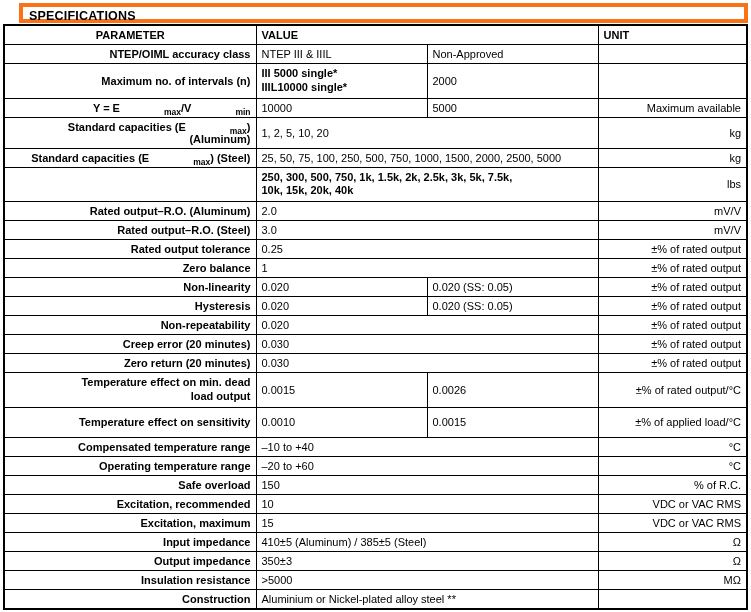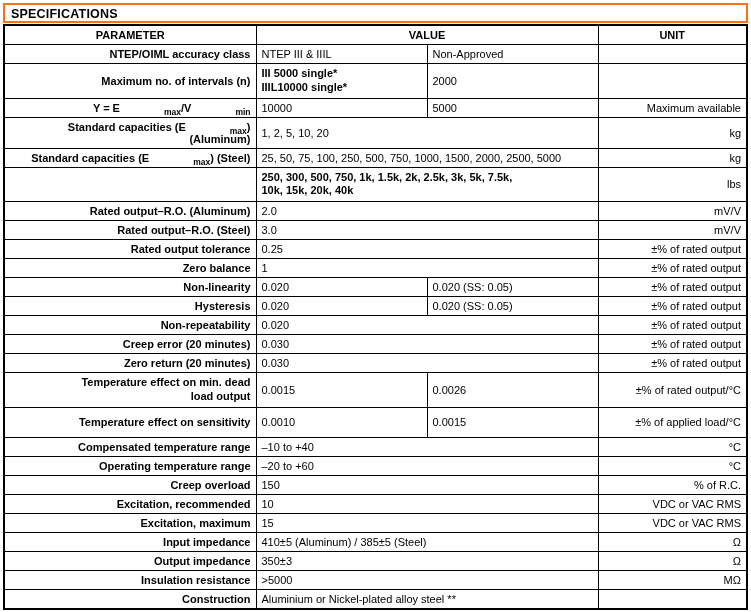--- a/index.html
+++ b/index.html
@@ -13,28 +13,29 @@
     width: 751px;
     height: 612px;
     overflow: hidden;
   }
   .sheet {
     width: 751px;
     box-sizing: border-box;
     padding: 3px 3px 0 3px;
   }
   .title-bar {
-    border: 2px solid #f97316;
+    border: 4px solid #f97316;
     box-sizing: border-box;
     height: 20px;
     line-height: 18px;
     font-size: 12.5px;
     font-weight: bold;
     padding-left: 6px;
     letter-spacing: 0.2px;
+    margin-left: 16px;
   }
   table.spec {
     border-collapse: collapse;
     table-layout: fixed;
     width: 745px;
     margin-top: 1px;
     border: 2px solid #000;
   }
   table.spec td, table.spec th {
     border: 1px solid #000;
@@ -42,21 +43,21 @@
     padding: 3px 5px;
     vertical-align: middle;
   }
   col.c-param { width: 252px; }
   col.c-v1 { width: 171px; }
   col.c-v2 { width: 171px; }
   col.c-unit { width: 149px; }
 
   thead th {
     font-weight: bold;
-    text-align: center;
+    text-align: left;
     font-size: 11px;
     padding: 3px 4px;
   }
   thead th.param-head { text-align: center; }
 
   td.param {
     font-weight: bold;
     text-align: right;
     padding-left: 6px;
   }
@@ -221,21 +222,21 @@
         <td class="unit">°C</td>
       </tr>
 
       <tr>
         <td class="param">Operating temperature range</td>
         <td class="val" colspan="2">–20 to +60</td>
         <td class="unit">°C</td>
       </tr>
 
       <tr>
-        <td class="param">Creep overload</td>
+        <td class="param">Safe overload</td>
         <td class="val" colspan="2">150</td>
         <td class="unit">% of R.C.</td>
       </tr>
 
 
       <tr>
         <td class="param">Excitation, recommended</td>
         <td class="val" colspan="2">10</td>
         <td class="unit">VDC or VAC RMS</td>
       </tr>

